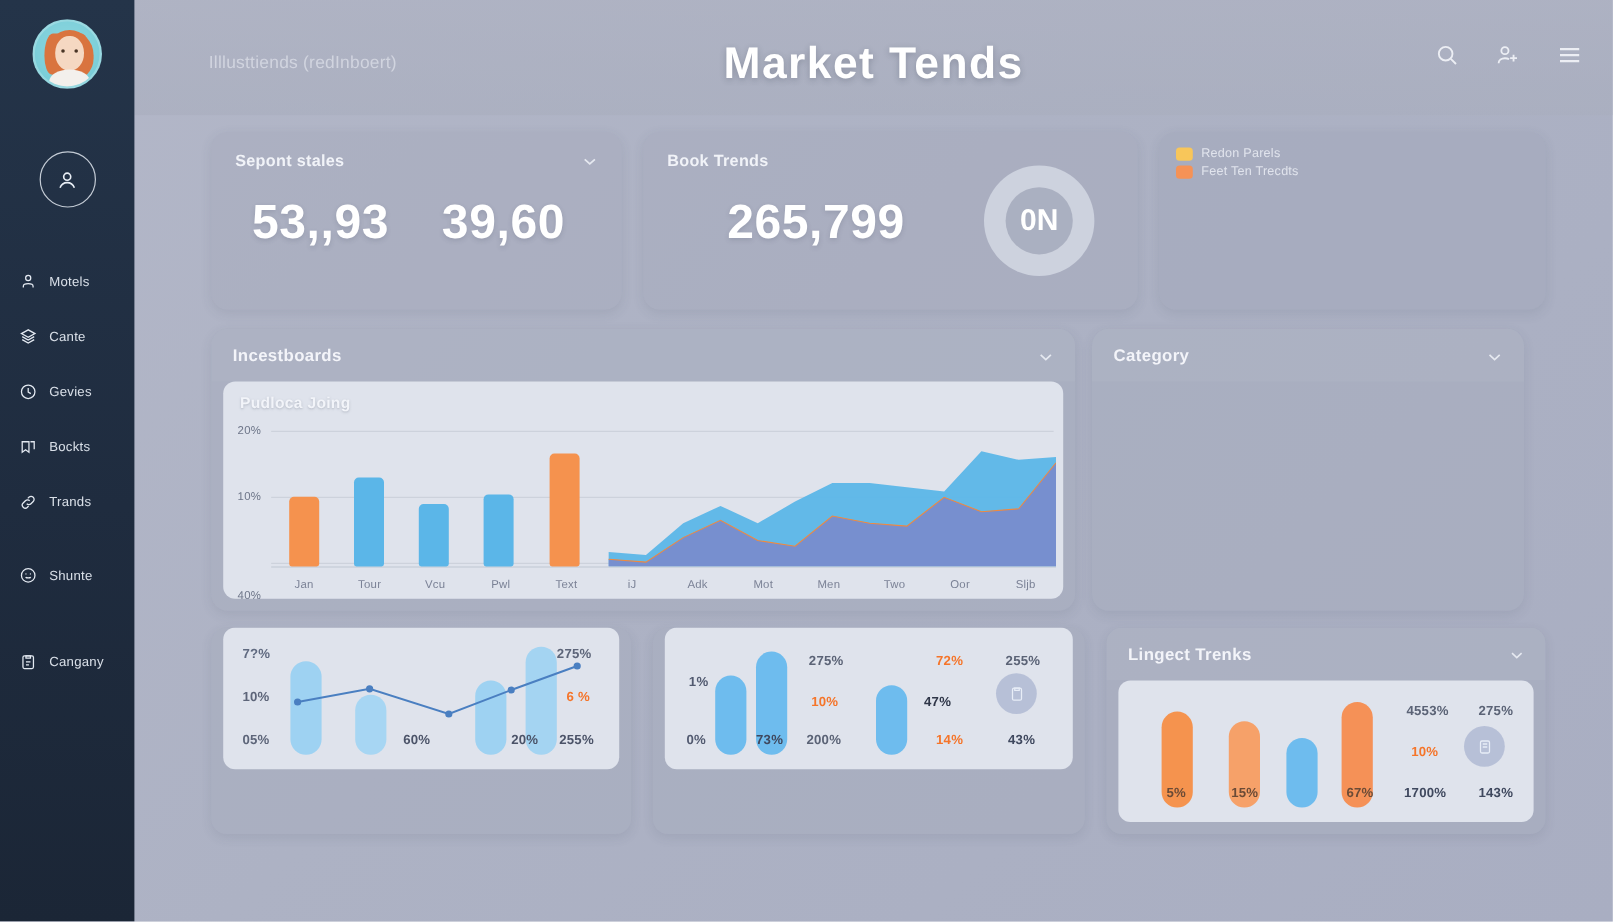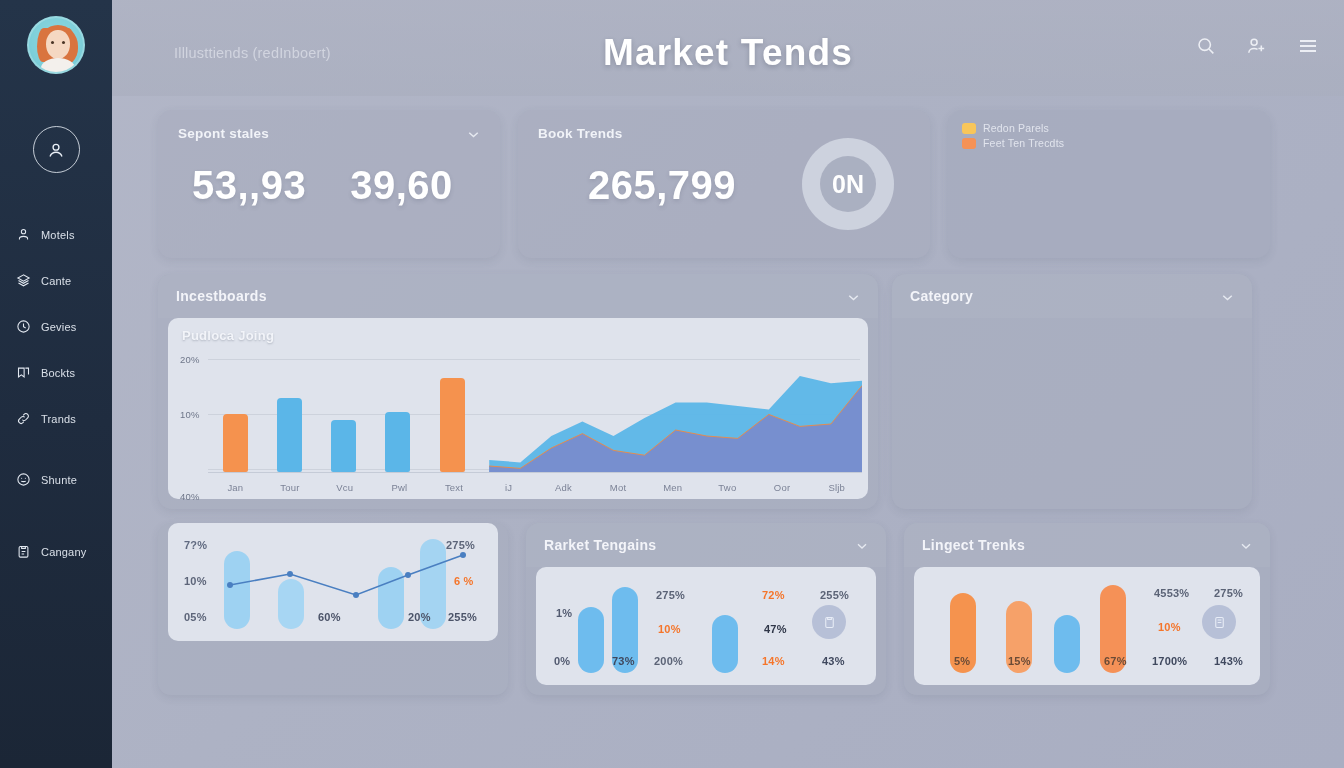--- a/index.html
+++ b/index.html
@@ -99,21 +99,21 @@
   #header-actions {
     position: absolute; right: 24px; top: 34px;
     display: flex; align-items: center; gap: 28px;
   }
   .hdr-icon { cursor: pointer; opacity: .95; display:flex; }
 
   
   #content {
     position: absolute; left: 112px; top: 96px;
     width: 1232px; height: 672px;
-    padding: 14px 52px 16px 46px;
+    padding: 14px 52px 16px 64px;
   }
 
   
   .stat-row { display: flex; gap: 18px; height: 148px; }
   .stat-card {
     background: rgba(167,172,190,0.55);
     border-radius: 14px;
     box-shadow: 0 3px 10px rgba(60,66,86,.10);
     position: relative;
     padding: 16px 20px;
@@ -530,47 +530,39 @@
           <span class="mc-lbl" style="left:150px;top:88px;color:#4b5368;">60%</span>
           <span class="mc-lbl" style="left:240px;top:88px;color:#4b5368;">20%</span>
           <span class="mc-lbl" style="left:278px;top:16px;color:#5d6579;">275%</span>
           <span class="mc-lbl" style="left:286px;top:52px;color:#f5752a;">6 %</span>
           <span class="mc-lbl" style="left:280px;top:88px;color:#4b5368;">255%</span>
         </div>
       </div>
     </div>
 
     <div class="mini-card m2">
-      <div class="panel-head">
-        <span class="ptitle">Rarket Tengains</span>
-        <span class="chev">
-          <svg width="16" height="16" viewBox="0 0 24 24" fill="none" stroke="#edf0f6" stroke-width="2">
-              <path d="M6 9.5 12 15l6-5.5"></path>
-            </svg>
-        </span>
-      </div>
       <div class="panel-body">
         <div class="mc-body">
           <div class="mc-bar" style="left:42px;height:66px;background:#6ebcee;"></div>
           <div class="mc-bar" style="left:76px;height:86px;background:#6ebcee;"></div>
           <div class="mc-bar" style="left:176px;height:58px;background:#6ebcee;"></div>
           <div class="mc-badge" style="left:276px;top:38px;">
             <svg width="15" height="15" viewBox="0 0 24 24" fill="none" stroke="#e8edf7" stroke-width="1.7">
               <rect x="6" y="4" width="12" height="16" rx="2"></rect>
                 <path d="M9 4h6v3H9z"></path>
             </svg>
           </div>
           <span class="mc-lbl" style="left:20px;top:40px;color:#525a70;">1%</span>
           <span class="mc-lbl" style="left:18px;top:88px;color:#525a70;">0%</span>
           <span class="mc-lbl" style="left:76px;top:88px;color:#3f485e;">73%</span>
           <span class="mc-lbl" style="left:120px;top:22px;color:#5b6376;">275%</span>
           <span class="mc-lbl" style="left:122px;top:56px;color:#f5752a;">10%</span>
           <span class="mc-lbl" style="left:118px;top:88px;color:#5b6376;">200%</span>
           <span class="mc-lbl" style="left:226px;top:22px;color:#f5752a;">72%</span>
-          <span class="mc-lbl" style="left:228px;top:56px;color:#2f3648;">47%</span>
+          <span class="mc-lbl" style="left:216px;top:56px;color:#2f3648;">47%</span>
           <span class="mc-lbl" style="left:226px;top:88px;color:#f5752a;">14%</span>
           <span class="mc-lbl" style="left:284px;top:22px;color:#5b6376;">255%</span>
           <span class="mc-lbl" style="left:286px;top:88px;color:#3f485e;">43%</span>
         </div>
       </div>
     </div>
 
     <div class="mini-card m3">
       <div class="panel-head">
         <span class="ptitle">Lingect Trenks</span>

